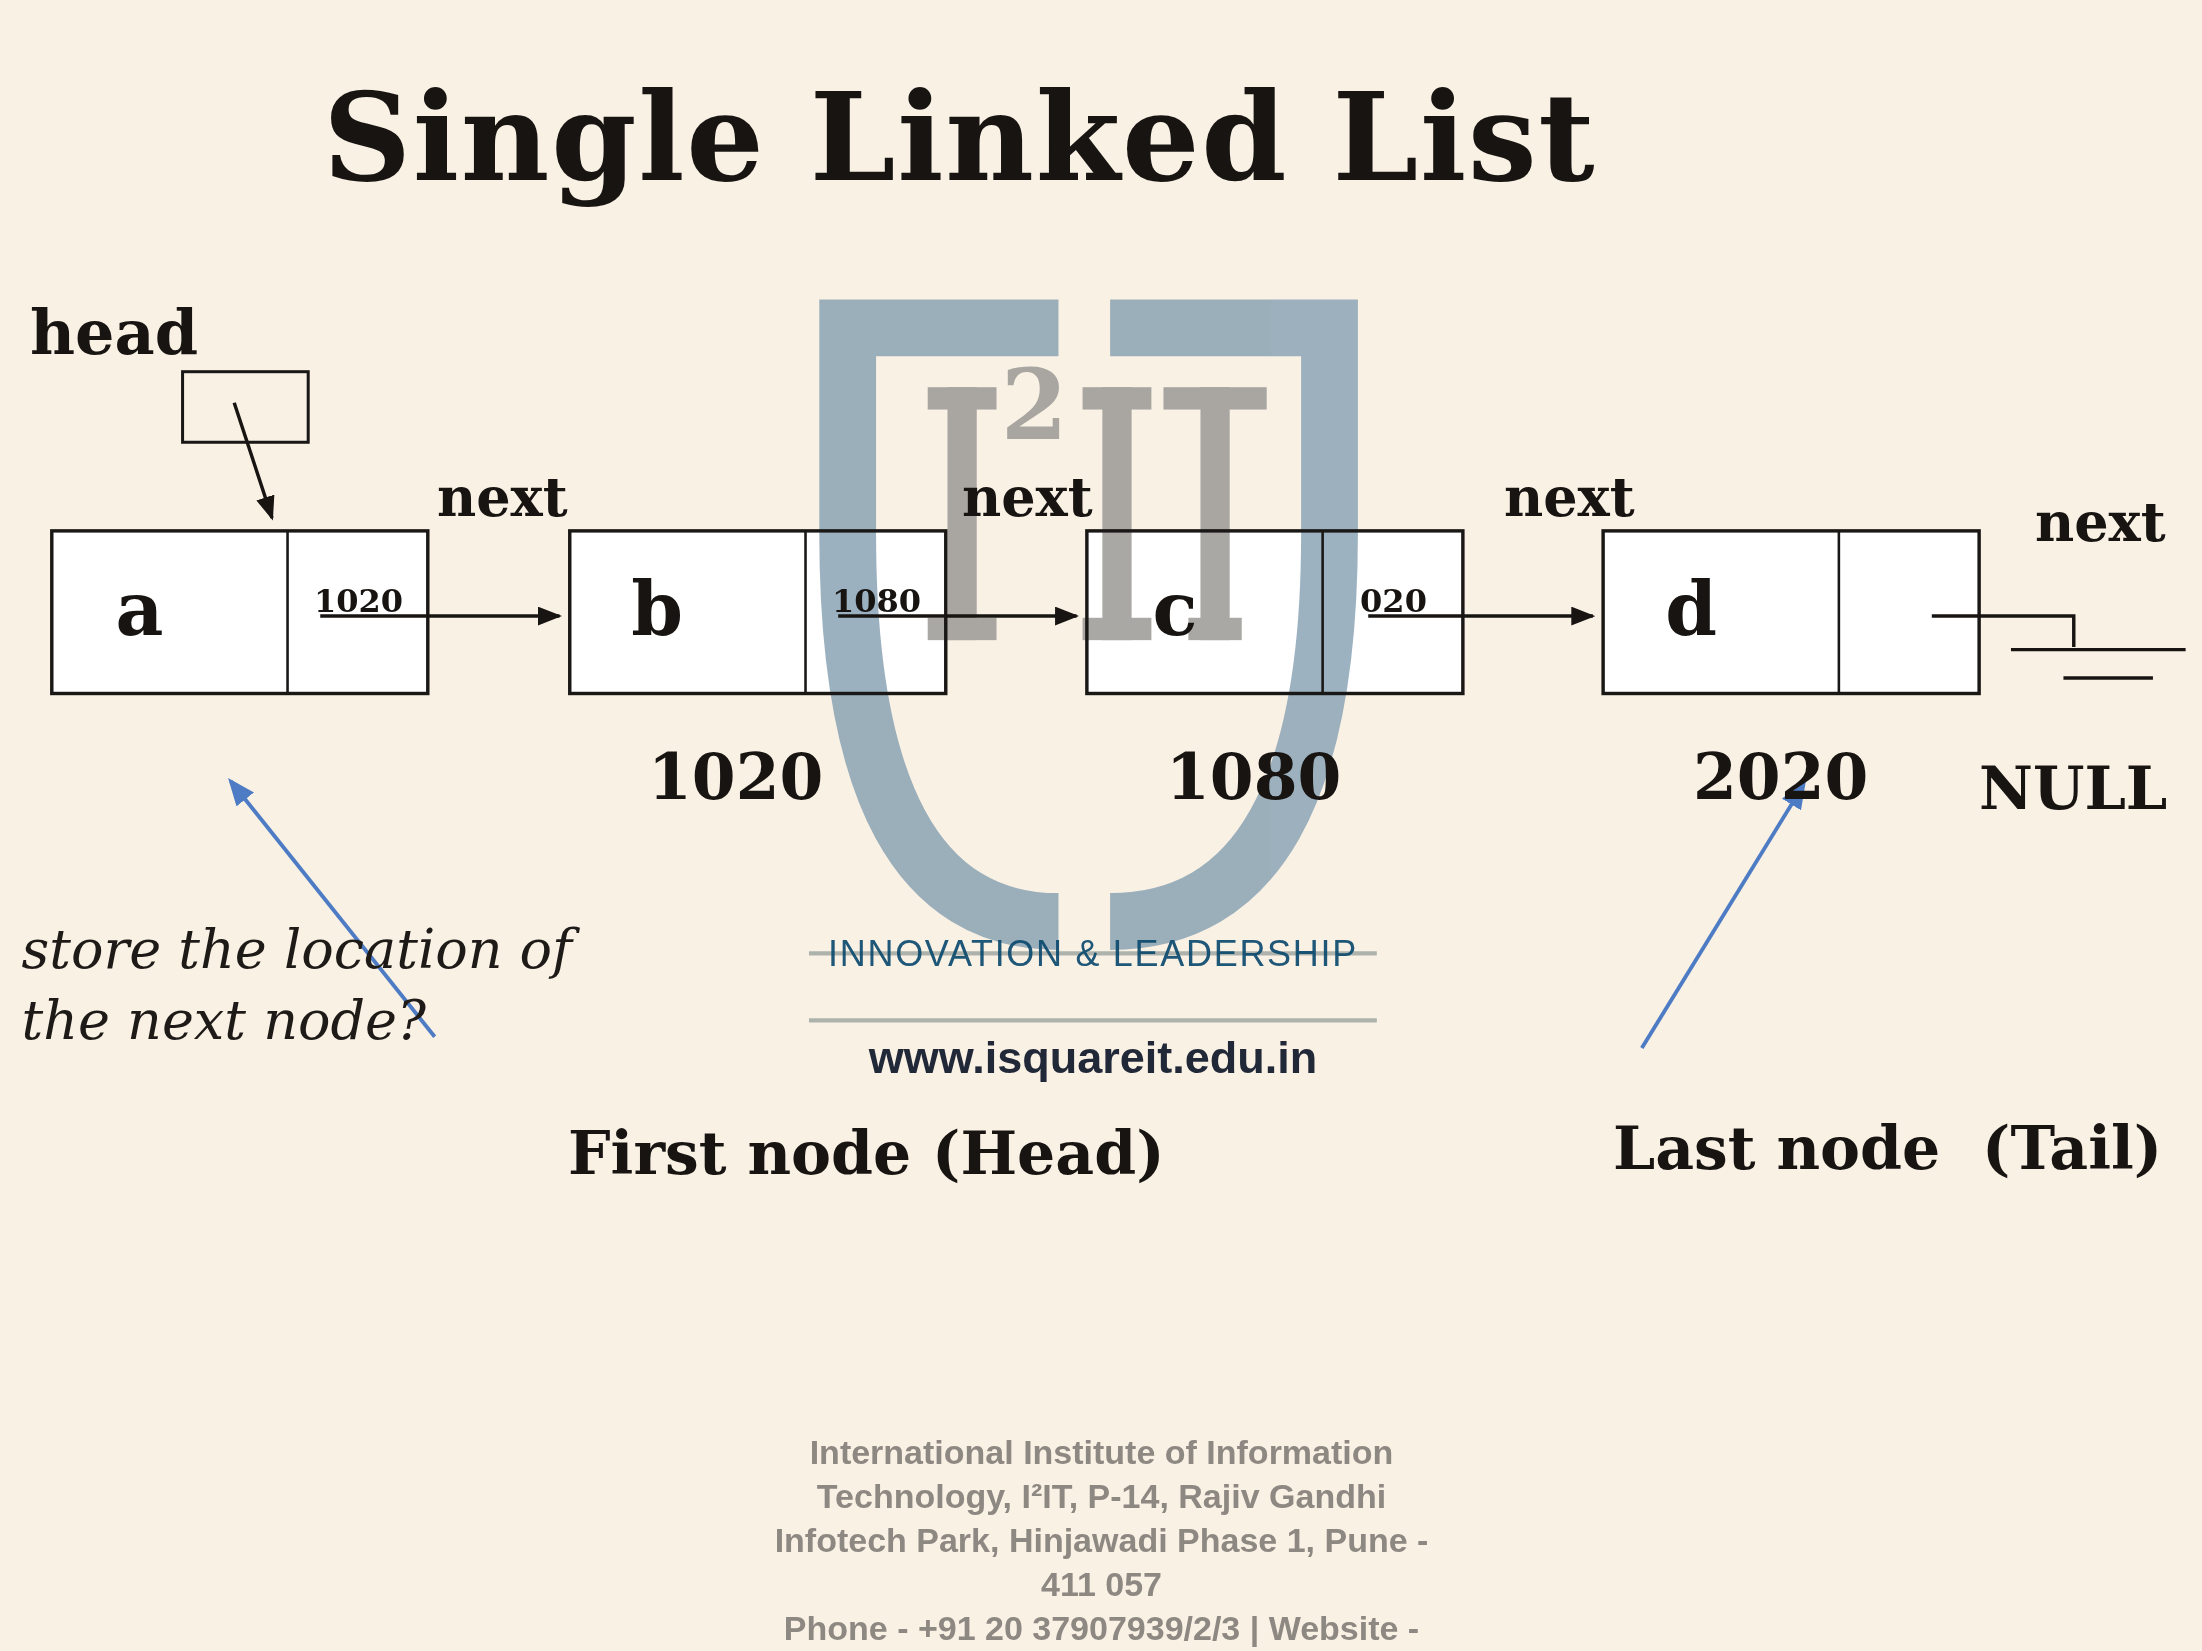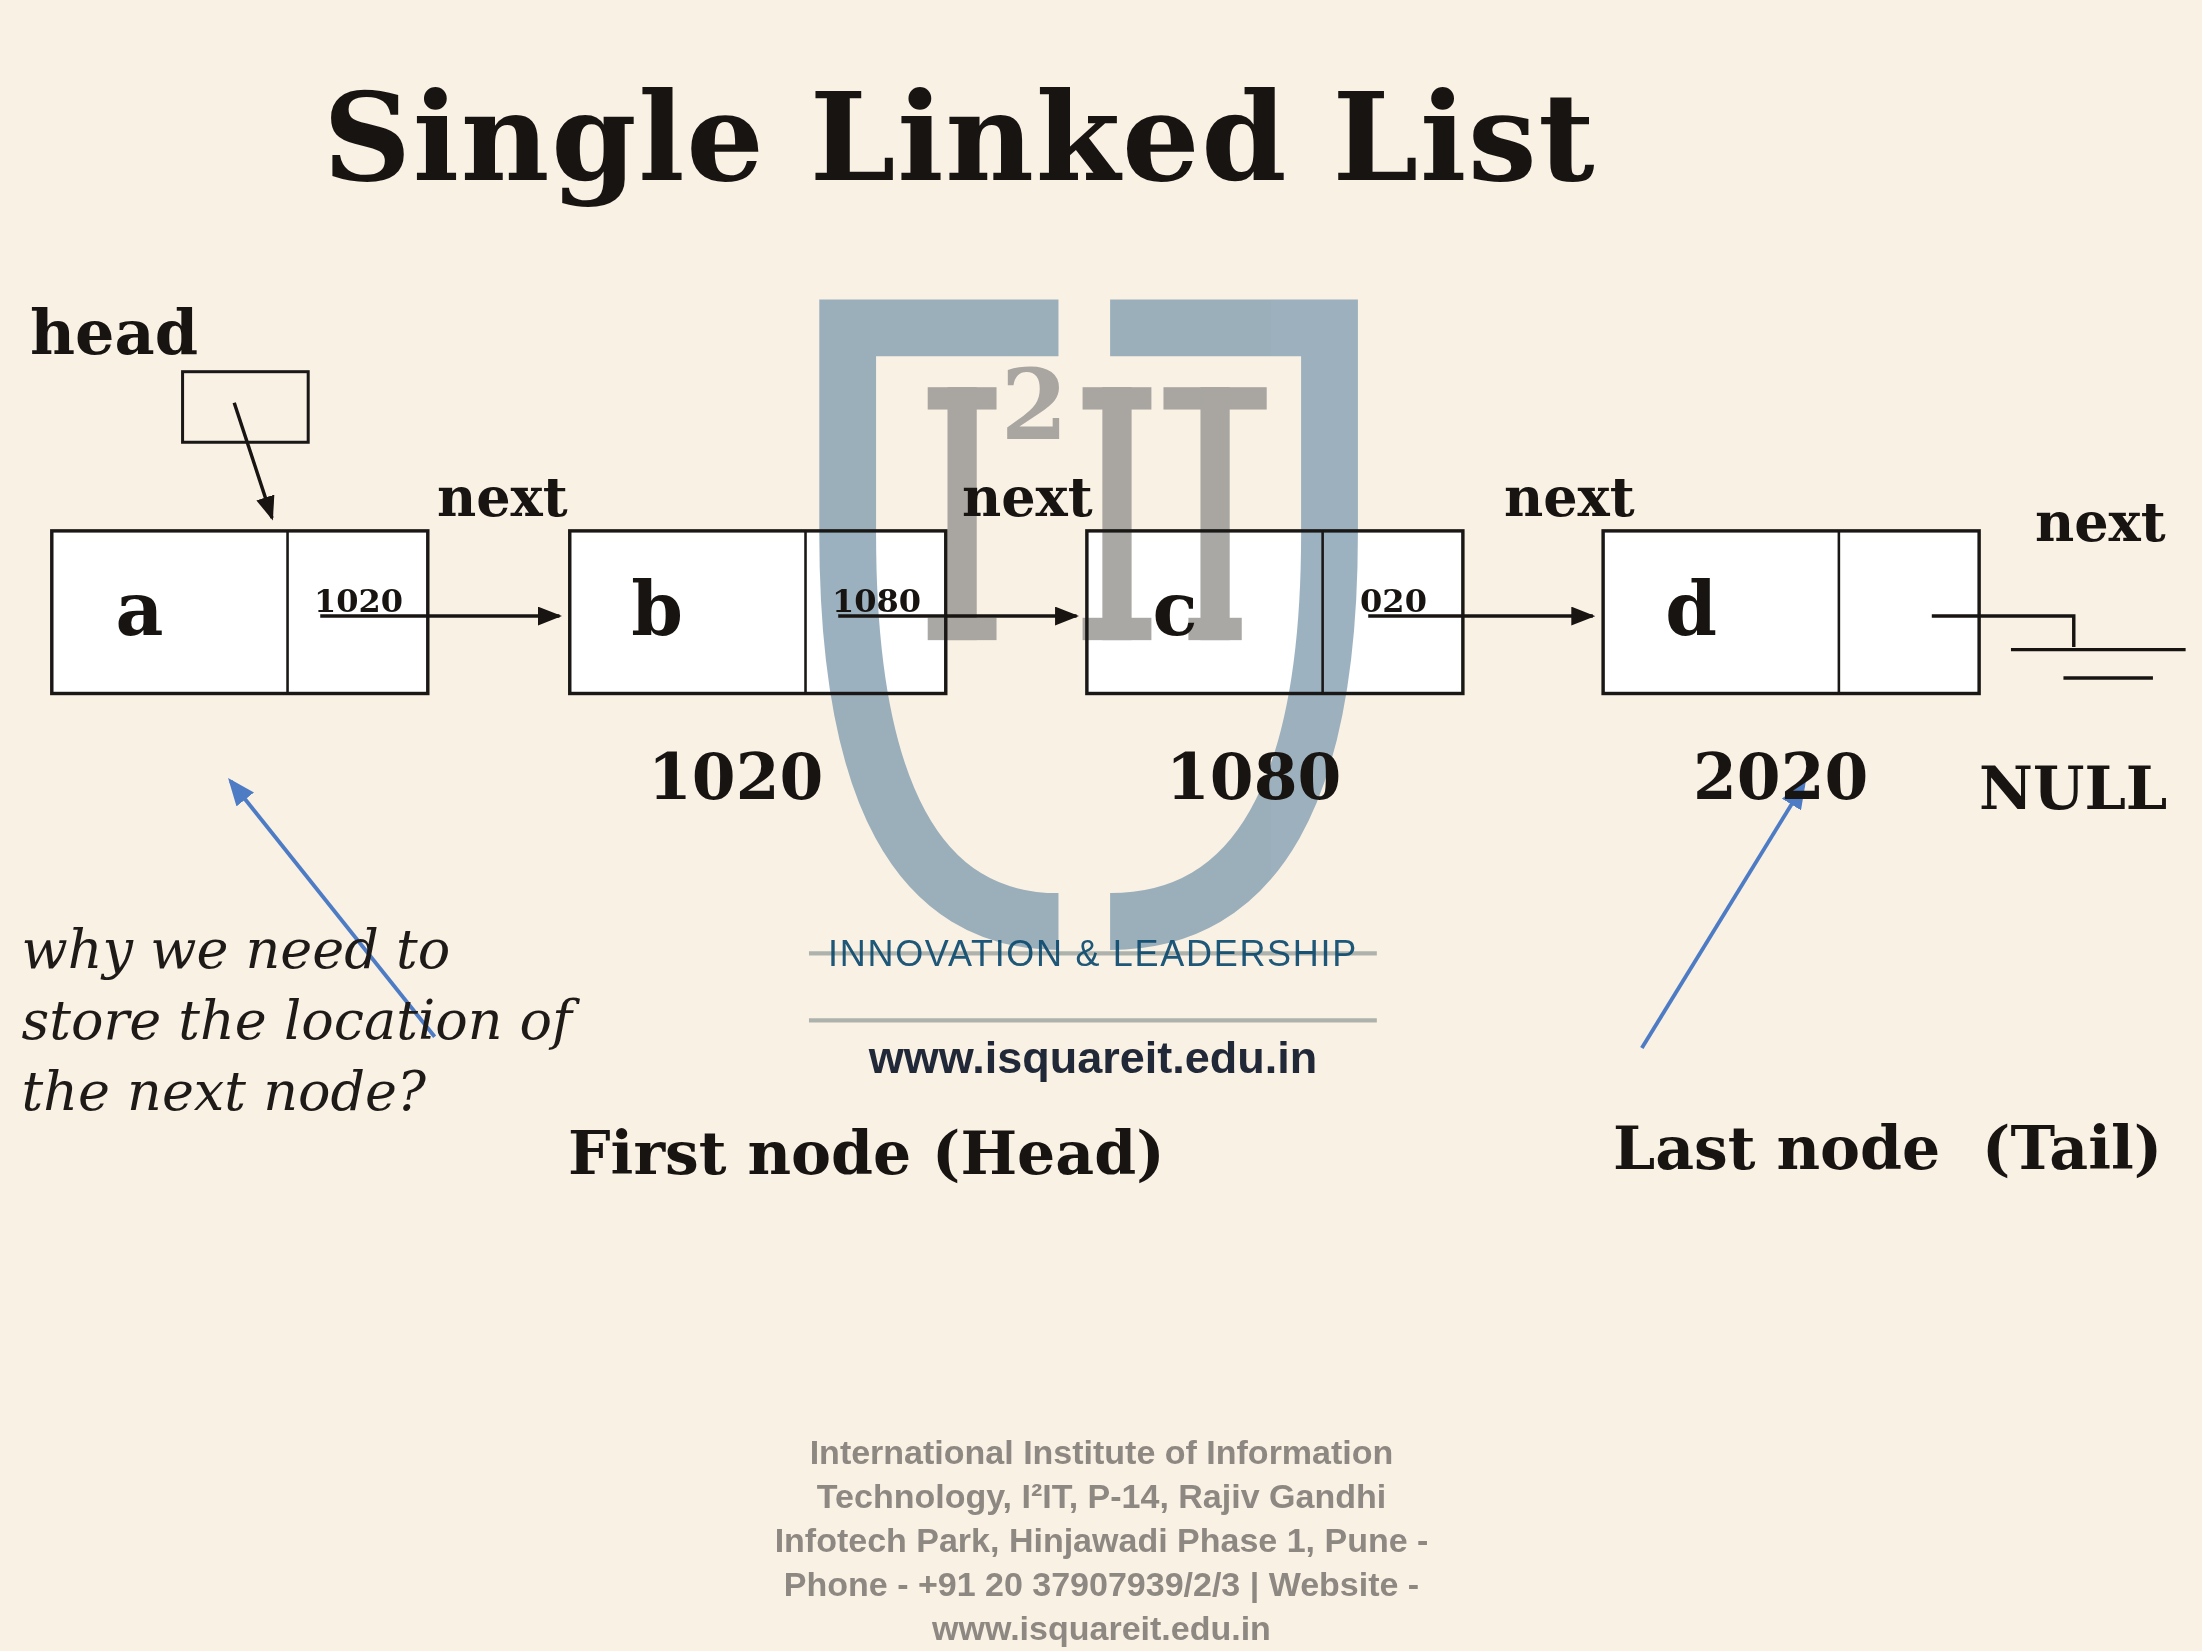--- a/index.html
+++ b/index.html
@@ -134,31 +134,31 @@
     <div class="abs ptr" style="left:1322px">020</div>
     <div class="abs ptr" style="left:1839px"></div>
 
     <div class="abs addr" style="left:648px">1020</div>
     <div class="abs addr" style="left:1166px">1080</div>
     <div class="abs addr" style="left:1693px">2020</div>
 
     <div class="abs nulllbl">NULL</div>
 
     <div class="abs question">
-      <div>why we need to</div>
       <div>store the location of</div>
       <div>the next node?</div>
     </div>
 
     <div class="abs callout" style="left:568px;top:1118px">First node (Head)</div>
     <div class="abs callout" style="left:1613px;top:1113px">Last node  (Tail)</div>
 
     <div class="abs footer">
       <div>International Institute of Information</div>
       <div>Technology, I²IT, P-14, Rajiv Gandhi</div>
       <div>Infotech Park, Hinjawadi Phase 1, Pune -</div>
+      <div>411 057</div>
       <div>Phone - +91 20 37907939/2/3 | Website -</div>
       <div>www.isquareit.edu.in</div>
     </div>
   </div>
 
 </div>
 
 
 </body></html>

